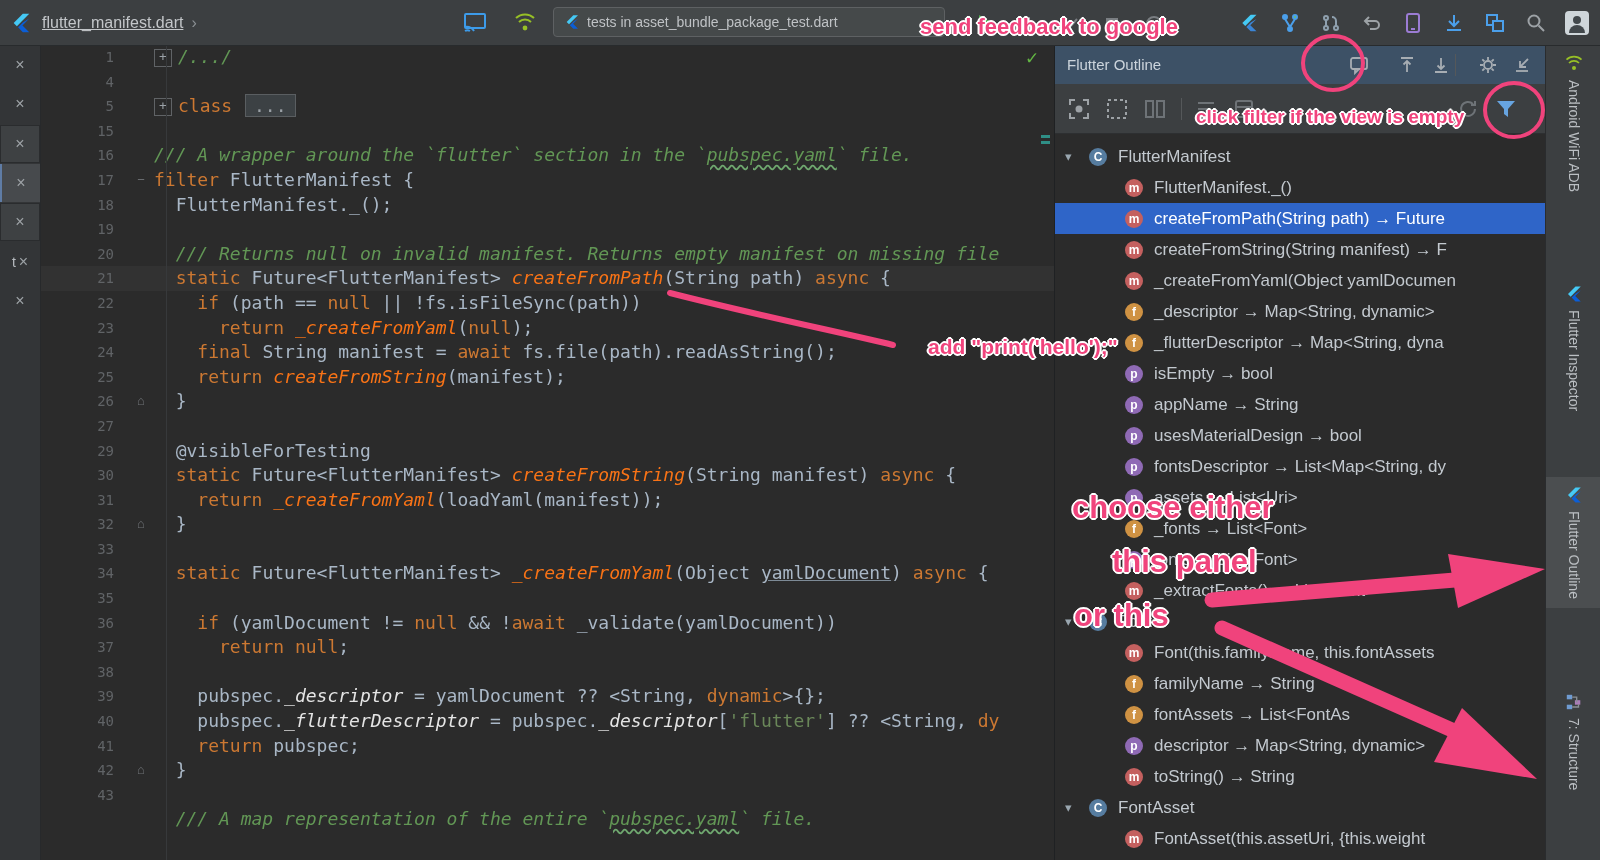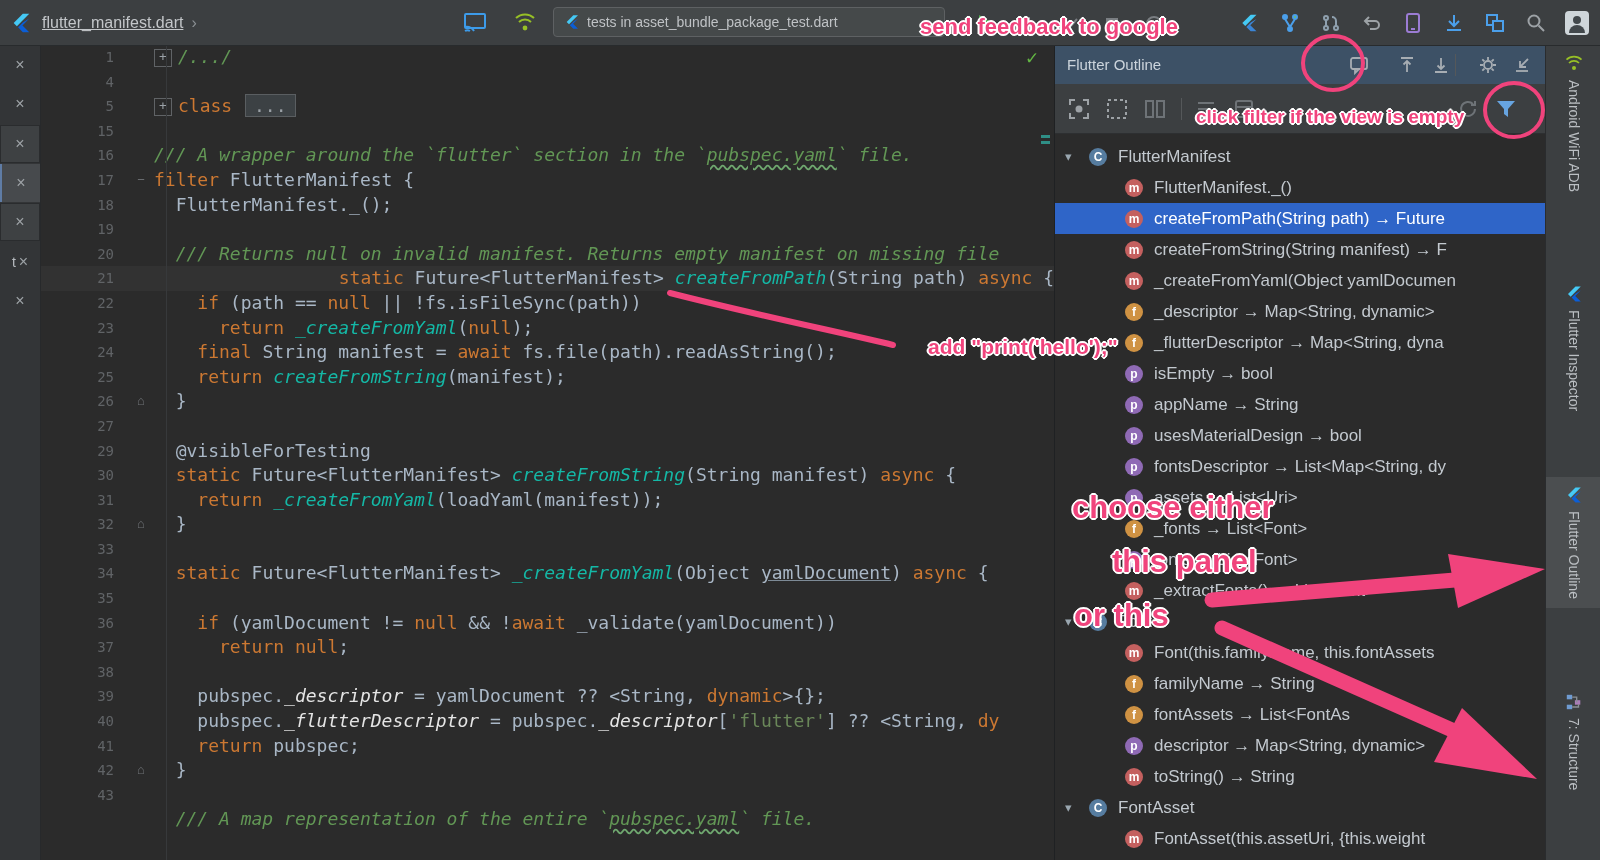--- a/index.html
+++ b/index.html
@@ -22,29 +22,29 @@
   #leftstrip{position:absolute;left:0;top:45px;width:40px;height:815px;background:#333537;border-right:1px solid #27292b;z-index:2;}
   .xrow{position:absolute;left:0;width:40px;height:38px;display:flex;align-items:center;justify-content:center;gap:3px;color:#9da2a6;font-size:16px;box-sizing:border-box;}
   .xrow.box{background:#3e4143;border:1px solid #2a2c2e;}
   .xrow.hi{background:#474a4d;border-left:2px solid #5f7ca5;}
   .xlabel{color:#b9bdc1;font-size:14px;}
 
   
   #editor{position:absolute;left:40px;top:45px;width:1014px;height:815px;background:#2b2b2b;overflow:hidden;z-index:1;}
   #gutterline{position:absolute;left:126px;top:0;width:1px;height:815px;background:#37393b;}
   .eline{display:flex;height:24.6px;line-height:24.6px;}
-  .eline.hl{background:#323232;justify-content:space-between;}
+  .eline.hl{background:#323232;}
   .lnum{width:74px;padding-right:14px;text-align:right;color:#606366;font:14px/24.6px "DejaVu Sans Mono",monospace;flex:none;}
   .fcol{width:26px;flex:none;color:#6e7175;font-size:13px;text-align:center;line-height:24.6px;}
   .code{font:18px/24.6px "DejaVu Sans Mono",monospace;color:#a9b7c6;white-space:pre;}
   .kw{color:#cc7832;}
   .cmt{color:#629755;font-style:italic;}
   .cmterr{color:#629755;font-style:italic;text-decoration:underline wavy #6fa86f;text-underline-offset:3px;}
   .str{color:#6a8759;}
-  .fn{color:#14b8a6;font-style:italic;}
+  .fn{color:#f97316;font-style:italic;}
   .fld{color:#e5e5e5;font-style:italic;}
   .ul{text-decoration:underline;text-decoration-color:#7d8a96;}
   .fold{display:inline-block;width:16px;height:16px;border:1px solid #606366;color:#9aa0a6;line-height:14px;text-align:center;font-size:13px;margin-right:6px;font-style:normal;vertical-align:2px;}
   .foldbox{background:#3c4144;border:1px solid #5a5e61;color:#9aa0a6;padding:0 8px;margin-left:2px;font-style:normal;}
   #edcheck{position:absolute;left:985px;top:3px;color:#62b543;font-size:17px;}
   .scrollmark{position:absolute;left:1001px;width:9px;height:3px;background:#2f8f86;}
 
   
   #outline{position:absolute;left:1054px;top:45px;width:491px;height:815px;background:#2b2b2b;border-left:1px solid #1f2123;z-index:1;}
   .ohead{height:39px;background:#3d5166;display:flex;align-items:center;padding:0 12px;color:#ccd4dc;font-size:15px;}

